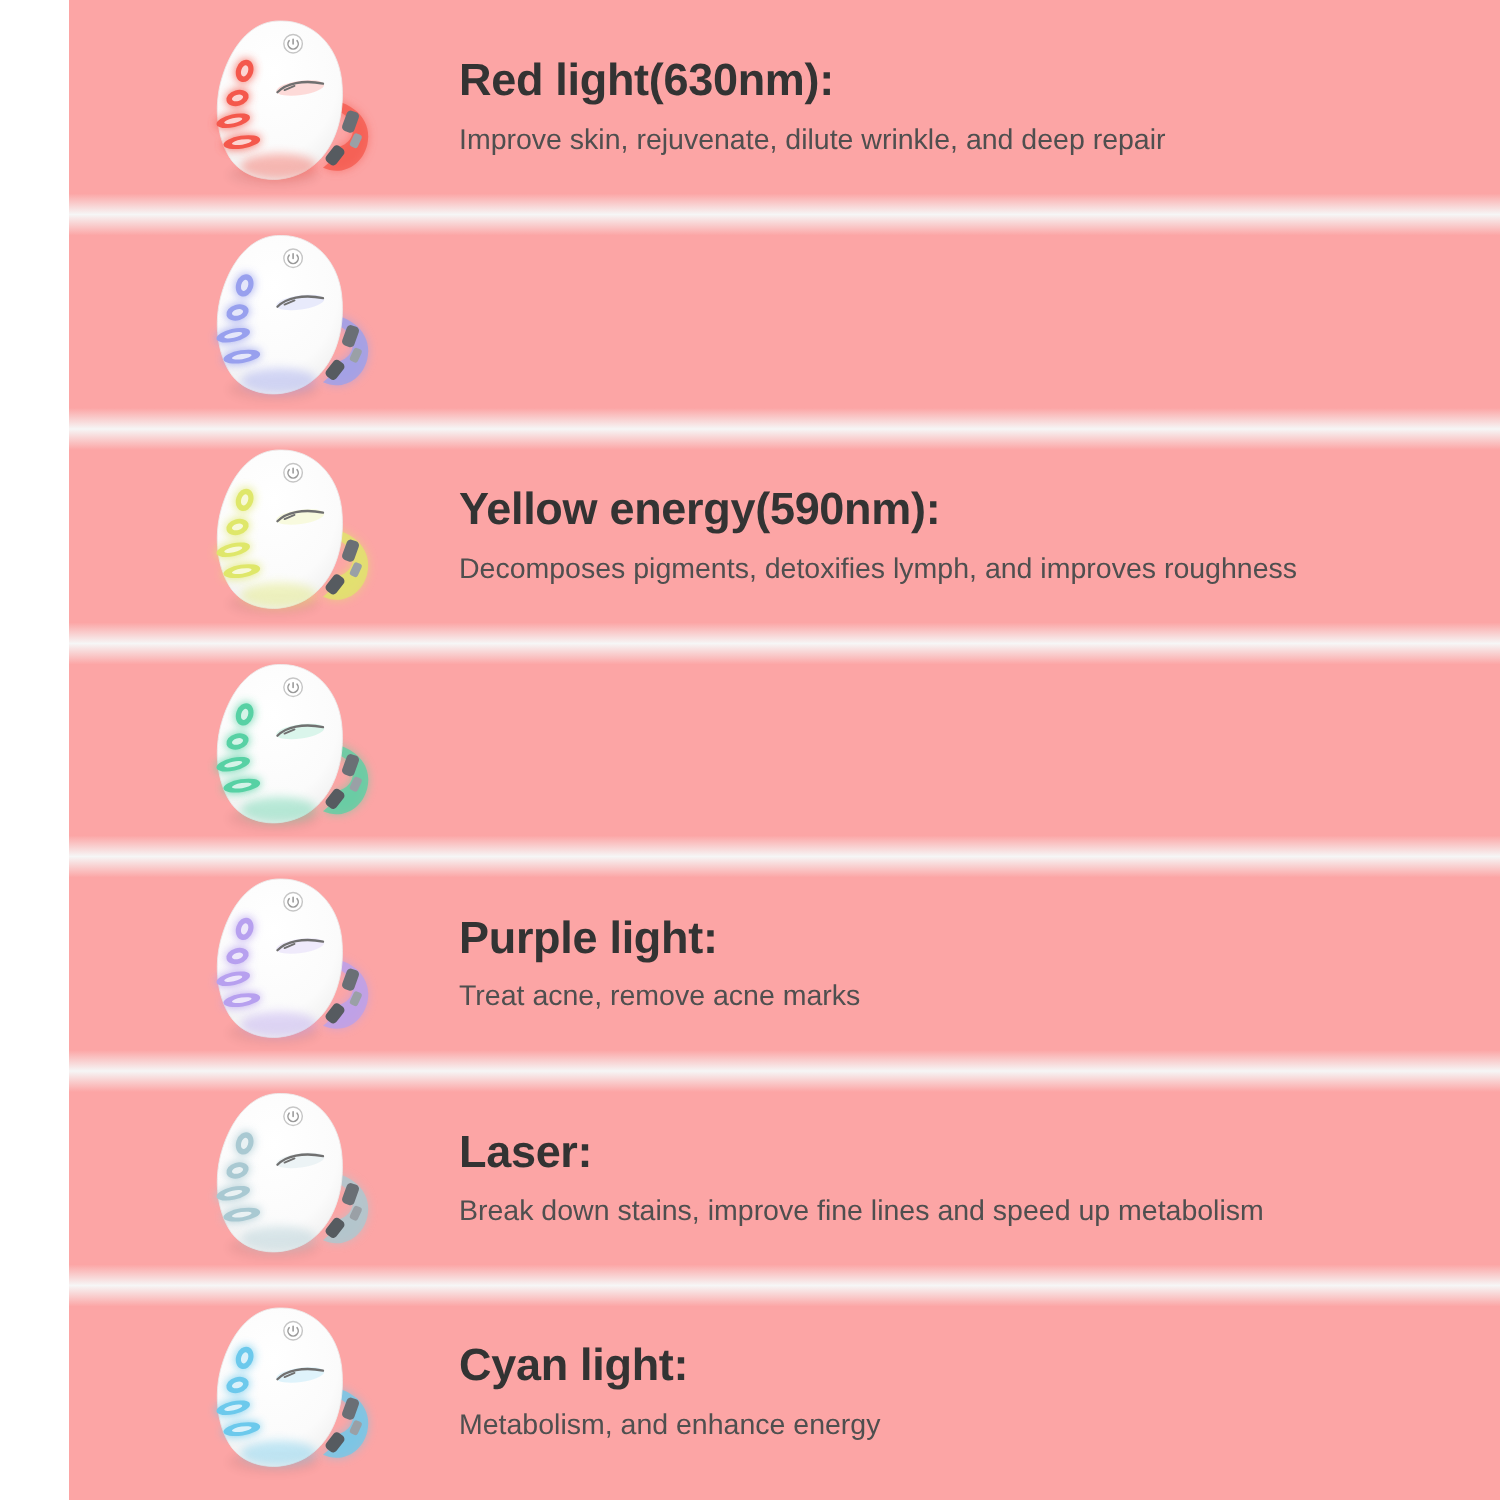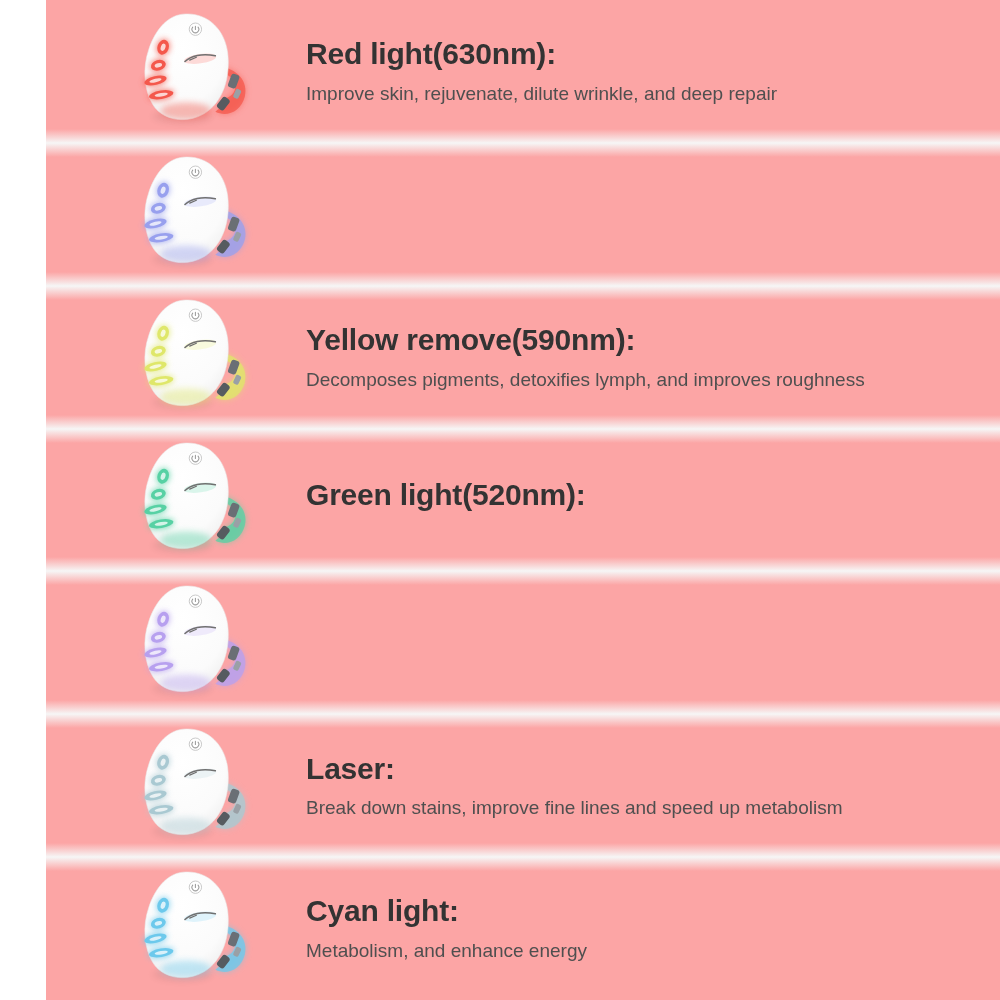--- a/index.html
+++ b/index.html
@@ -253,21 +253,21 @@
 
     <g fill="#ffffff" opacity="0.75">
       <ellipse cx="58" cy="40" rx="2.4" ry="4" transform="rotate(18 58 40)"></ellipse>
       <ellipse cx="53" cy="59" rx="4" ry="2.2" transform="rotate(-16 53 59)"></ellipse>
       <ellipse cx="50" cy="75" rx="6.5" ry="1.8" transform="rotate(-13 50 75)"></ellipse>
       <ellipse cx="56" cy="90" rx="7" ry="1.8" transform="rotate(-9 56 90)"></ellipse>
     </g>
   </svg>
 </div>
     <div class="text-block">
-      <h2 class="row-title">Yellow remove(590nm):</h2>
+      <h2 class="row-title">Yellow energy(590nm):</h2>
       <p class="row-desc">Decomposes pigments, detoxifies lymph, and improves roughness</p>
     </div>
   </section>
 
   <section class="row">
     <div class="mask-wrap" style="--glow: #57d1a4;">
   <svg viewBox="0 0 160 130">
 
     <ellipse cx="78" cy="113" rx="32" ry="8" fill="#000000" opacity="0.05" filter="url(#softblur)"></ellipse>
 
@@ -314,21 +314,20 @@
 
     <g fill="#ffffff" opacity="0.75">
       <ellipse cx="58" cy="40" rx="2.4" ry="4" transform="rotate(18 58 40)"></ellipse>
       <ellipse cx="53" cy="59" rx="4" ry="2.2" transform="rotate(-16 53 59)"></ellipse>
       <ellipse cx="50" cy="75" rx="6.5" ry="1.8" transform="rotate(-13 50 75)"></ellipse>
       <ellipse cx="56" cy="90" rx="7" ry="1.8" transform="rotate(-9 56 90)"></ellipse>
     </g>
   </svg>
 </div>
     <div class="text-block">
-      <h2 class="row-title">Green light(520nm):</h2>
     </div>
   </section>
 
   <section class="row">
     <div class="mask-wrap" style="--glow: #b7a0ef;">
   <svg viewBox="0 0 160 130">
 
     <ellipse cx="78" cy="113" rx="32" ry="8" fill="#000000" opacity="0.05" filter="url(#softblur)"></ellipse>
 
     <g>
@@ -374,20 +373,22 @@
 
     <g fill="#ffffff" opacity="0.75">
       <ellipse cx="58" cy="40" rx="2.4" ry="4" transform="rotate(18 58 40)"></ellipse>
       <ellipse cx="53" cy="59" rx="4" ry="2.2" transform="rotate(-16 53 59)"></ellipse>
       <ellipse cx="50" cy="75" rx="6.5" ry="1.8" transform="rotate(-13 50 75)"></ellipse>
       <ellipse cx="56" cy="90" rx="7" ry="1.8" transform="rotate(-9 56 90)"></ellipse>
     </g>
   </svg>
 </div>
     <div class="text-block">
+      <h2 class="row-title">Purple light:</h2>
+      <p class="row-desc">Treat acne, remove acne marks</p>
     </div>
   </section>
 
   <section class="row">
     <div class="mask-wrap" style="--glow: #a9c9d2;">
   <svg viewBox="0 0 160 130">
 
     <ellipse cx="78" cy="113" rx="32" ry="8" fill="#000000" opacity="0.05" filter="url(#softblur)"></ellipse>
 
     <g>

